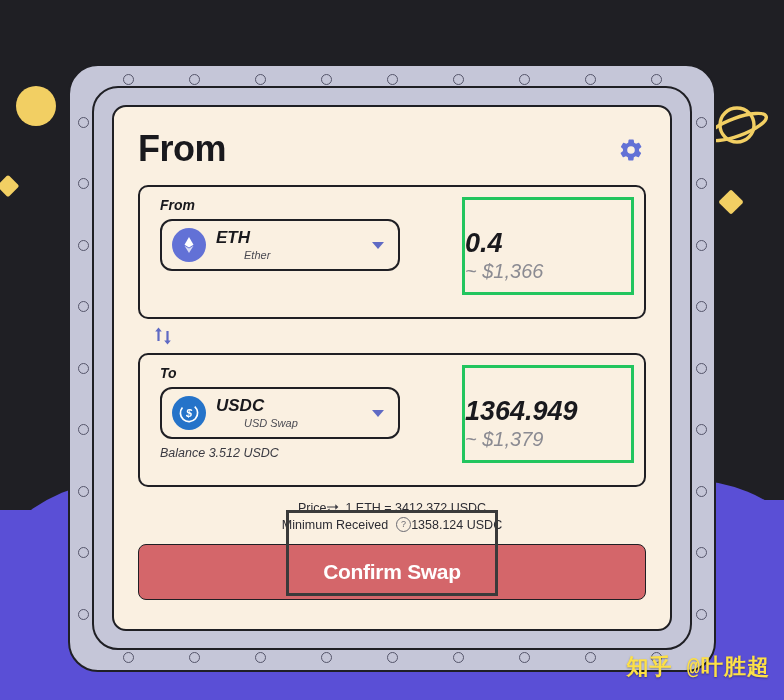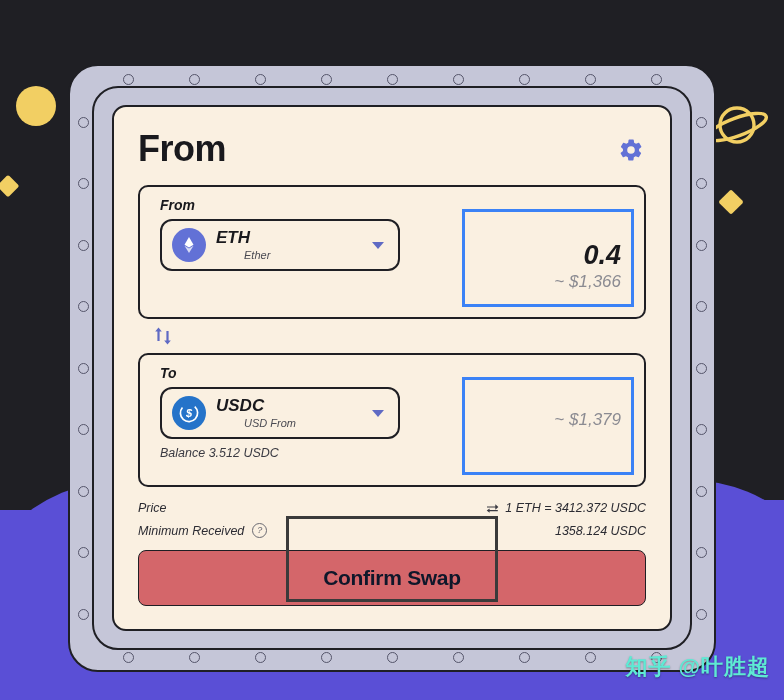--- a/index.html
+++ b/index.html
@@ -180,102 +180,102 @@
   }
   .balance-line {
     font-size: 12.5px;
     color: #3a3a42;
     margin-top: 7px;
   }
   .max-link { color: #6271d6; cursor: pointer; }
   
   .amount-box {
     position: absolute;
-    right: 10px; top: 22px;
+    right: 10px; top: 10px;
     width: 172px; height: 98px;
-    border: 3px solid #3b82f6;
-    box-sizing: border-box;
-    text-align: right;
+    border: 3px solid #22c55e;
+    box-sizing: border-box;
+    text-align: left;
     padding: 28px 10px 0 0;
   }
   .amount-value {
     font-size: 27px;
     font-weight: bold;
     color: #19191d;
     line-height: 30px;
     white-space: nowrap;
   }
   .amount-fiat {
-    font-size: 17px;
+    font-size: 20px;
     color: #8b8b92;
     margin-top: 2px;
   }
   
   .swap-arrows {
     height: 34px;
     display: flex;
     align-items: center;
     padding-left: 14px;
   }
   
   .info {
     margin-top: 14px;
     font-size: 12.5px;
     color: #2c2c33;
   }
   .info-row {
     display: flex;
-    justify-content: space-between;
+    justify-content: center;
     align-items: center;
-    margin-bottom: 8px;
-    font-style: italic;
+    margin-bottom: 2px;
   }
   .info-left { display: flex; align-items: center; gap: 8px; }
   .q-icon {
     display: inline-flex; align-items: center; justify-content: center;
     width: 13px; height: 13px;
     border: 1px solid #6a6a72;
     border-radius: 50%;
     font-size: 9px;
     color: #6a6a72;
     line-height: 1;
   }
   .info-right { display: flex; align-items: center; gap: 6px; }
   
   .confirm-wrap { position: relative; margin-top: 12px; }
   .confirm-btn {
     width: 100%;
     height: 56px;
     background: #d4666a;
     border: 1.5px solid #1f1f24;
     border-radius: 8px;
-    color: #0f172a;
+    color: #ffffff;
     font-size: 21px;
     font-weight: bold;
     letter-spacing: -0.3px;
     cursor: pointer;
     font-family: "Liberation Sans", sans-serif;
   }
   .confirm-annot {
     position: absolute;
     left: 148px; top: -34px;
     width: 212px; height: 86px;
     border: 3px solid #3a3a3a;
     box-sizing: border-box;
     pointer-events: none;
   }
   
   .watermark {
     position: absolute;
     right: 14px; bottom: 18px;
-    color: #5eead4;
+    color: #fde047;
     font-size: 22px;
     font-weight: bold;
     letter-spacing: 1px;
     text-shadow: 0 1px 2px rgba(0,0,0,.35);
+    font-family: Liberation Mono, monospace;
   }
 </style>
 </head>
 <body>
 
 <div id="stage">
 
   <div class="bg-layer">
     <div class="wave-left"></div>
     <div class="wave-left-2"></div>
@@ -382,30 +382,31 @@
 
       <div class="token-select">
         <span class="token-icon usdc">
           <svg width="24" height="24" viewBox="0 0 24 24">
             <circle cx="12" cy="12" r="8.6" fill="none" stroke="#ffffff" stroke-width="1.7" stroke-dasharray="40 14" transform="rotate(-48 12 12)"></circle>
             <text x="12" y="16.2" text-anchor="middle" font-size="11" font-family="Liberation Sans, sans-serif" font-weight="bold" fill="#ffffff">$</text>
           </svg>
         </span>
         <span class="token-meta">
           <span class="token-symbol">USDC</span>
-          <span class="token-name" style="display:block">USD From</span>
+          <span class="token-name" style="display:block">USD Swap</span>
         </span>
         <span class="caret"></span>
       </div>
 
       <div class="balance-line">
         <span>Balance 3.512 USDC</span>
       </div>
 
       <div class="amount-box">
+        <div class="amount-value">1364.949</div>
         <div class="amount-fiat">~ $1,379</div>
       </div>
     </div>
 
     <div class="info">
       <div class="info-row">
         <span>Price</span>
         <span class="info-right">
           <svg width="13" height="11" viewBox="0 0 13 11">
             <path fill="#3a3a42" d="M1 3.4h8.3V1.2L12.4 4 9.3 6.8V4.6H1z"></path>

